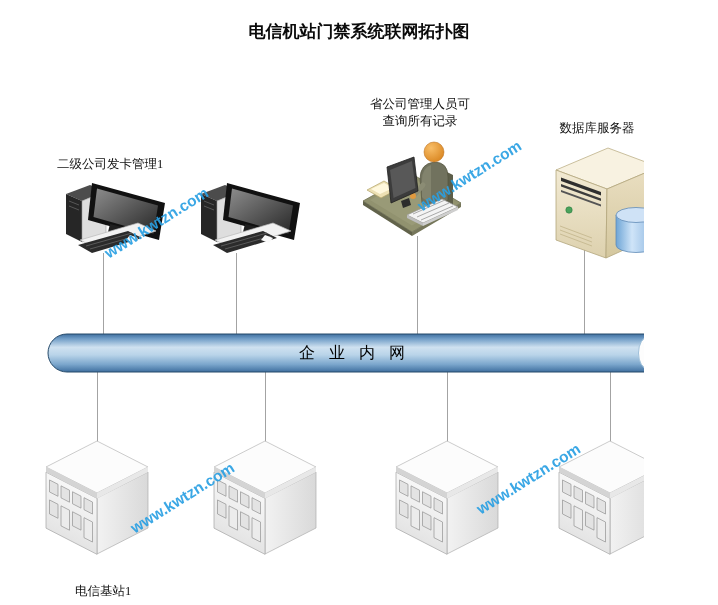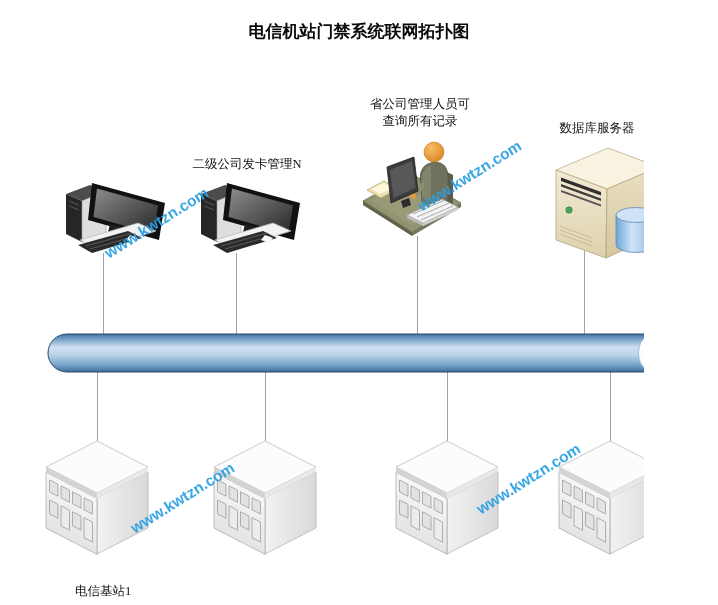--- a/index.html
+++ b/index.html
@@ -72,22 +72,23 @@
   <div class="vline" style="left:584px;top:250px;height:85px"></div>
   <div class="vline" style="left:97px;top:370px;height:72px"></div>
   <div class="vline" style="left:265px;top:370px;height:72px"></div>
   <div class="vline" style="left:447px;top:370px;height:72px"></div>
   <div class="vline" style="left:610px;top:370px;height:72px"></div>
 
   <svg class="pipe" viewBox="0 0 617 40">
     <rect x="1" y="1" width="615" height="38" rx="19" ry="19" fill="url(#pg)" stroke="#274b6b" stroke-width="1"></rect>
     <ellipse cx="601" cy="20" rx="9.5" ry="16" fill="#fdfdfd" stroke="#9fc0da" stroke-width="1"></ellipse>
   </svg>
-
-  <div class="nodelabel" style="left:172px;top:156px;width:150px">二级公司发卡管理N</div>
+  <div class="pipelabel">企业内网</div>
+
+  <div class="nodelabel" style="left:35px;top:156px;width:150px">二级公司发卡管理1</div>
   <div class="nodelabel" style="left:522px;top:120px;width:150px">数据库服务器</div>
   <div class="nodelabel" style="left:345px;top:96px;width:150px">
     <div>省公司管理人员可</div>
     <div>查询所有记录</div>
   </div>
 
   <svg class="icon" style="left:50px;top:178px" width="125" height="85" viewBox="0 0 125 85">
     <polygon points="16,16 40,7 56,13 32,23" fill="#4c4c4c"></polygon>
     <polygon points="16,16 32,23 32,64 16,56" fill="#262626"></polygon>
     <polygon points="32,23 56,13 56,55 32,64" fill="#dedede" stroke="#9c9c9c" stroke-width="0.6"></polygon>

